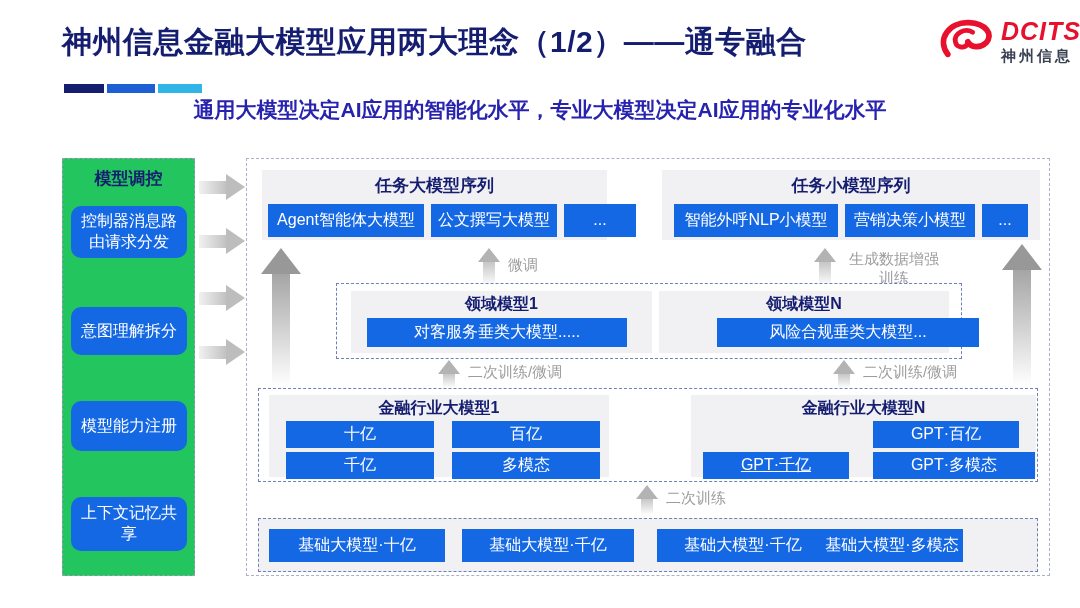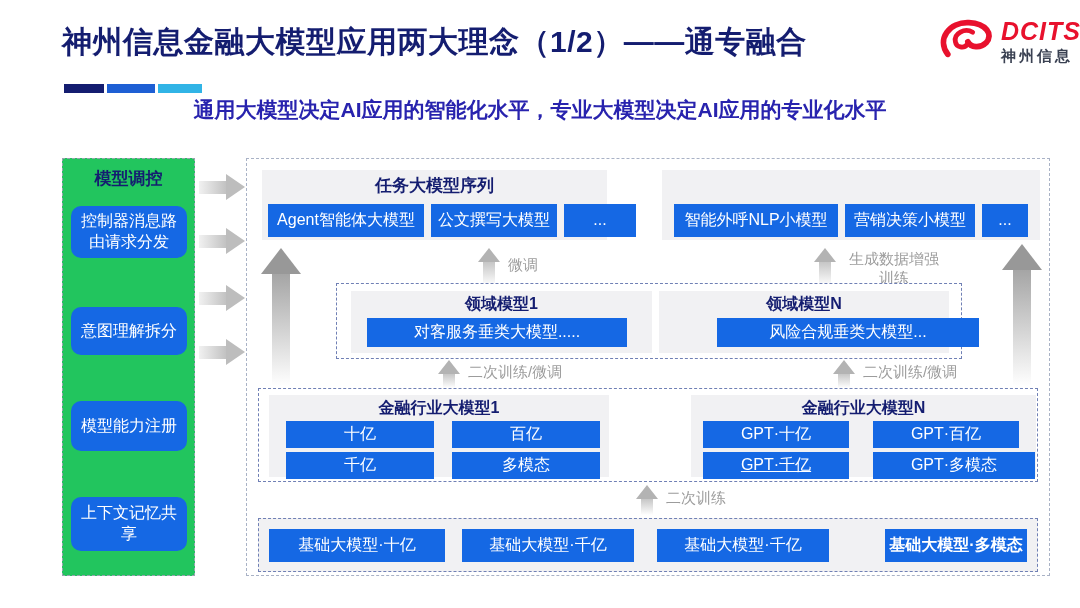--- a/index.html
+++ b/index.html
@@ -103,20 +103,21 @@
   <div class="outer"></div>
 
   <div class="gray-panel" style="left:262px;top:170px;width:345px;height:70px;">
     <div class="panel-title">任务大模型序列</div>
     <div class="blue-btn node" style="left:6px;top:34px;width:156px;height:33px;">Agent智能体大模型</div>
     <div class="blue-btn node" style="left:169px;top:34px;width:126px;height:33px;">公文撰写大模型</div>
     <div class="blue-btn node" style="left:302px;top:34px;width:72px;height:33px;">...</div>
   </div>
 
   <div class="gray-panel" style="left:662px;top:170px;width:378px;height:70px;">
+    <div class="panel-title">任务小模型序列</div>
     <div class="blue-btn node" style="left:12px;top:34px;width:164px;height:33px;">智能外呼NLP小模型</div>
     <div class="blue-btn node" style="left:183px;top:34px;width:130px;height:33px;">营销决策小模型</div>
     <div class="blue-btn node" style="left:320px;top:34px;width:46px;height:33px;">...</div>
   </div>
 
   <div class="v-arrow v-small" style="left:478px;top:248px;">
     <div class="head"></div>
       <div class="shaft"></div>
   </div>
   <div class="arrow-label" style="left:508px;top:256px;">微调</div>
@@ -155,38 +156,37 @@
   <div class="dashed-box" style="left:258px;top:388px;width:780px;height:94px;">
     <div class="gray-panel" style="left:10px;top:6px;width:340px;height:82px;">
       <div class="panel-title sm">金融行业大模型1</div>
       <div class="blue-btn node" style="left:17px;top:26px;width:148px;height:27px;">十亿</div>
       <div class="blue-btn node" style="left:183px;top:26px;width:148px;height:27px;">百亿</div>
       <div class="blue-btn node" style="left:17px;top:57px;width:148px;height:27px;">千亿</div>
       <div class="blue-btn node" style="left:183px;top:57px;width:148px;height:27px;">多模态</div>
     </div>
     <div class="gray-panel" style="left:432px;top:6px;width:345px;height:82px;">
       <div class="panel-title sm">金融行业大模型N</div>
-      <div class="blue-btn node" style="left:12px;top:26px;width:146px;height:27px;">GPT·十亿</div>
       <div class="blue-btn node" style="left:182px;top:26px;width:146px;height:27px;">GPT·百亿</div>
       <div class="blue-btn node" style="left:12px;top:57px;width:146px;height:27px;text-decoration:underline;">GPT·千亿</div>
       <div class="blue-btn node" style="left:182px;top:57px;width:162px;height:27px;">GPT·多模态</div>
     </div>
   </div>
 
   <div class="v-arrow v-small" style="left:636px;top:485px;">
     <div class="head"></div>
       <div class="shaft" style="height:16px;"></div>
   </div>
   <div class="arrow-label" style="left:666px;top:489px;">二次训练</div>
 
   <div class="dashed-box" style="left:258px;top:518px;width:780px;height:54px;background:#f1f1f3;">
     <div class="blue-btn node" style="left:10px;top:10px;width:176px;height:33px;">基础大模型·十亿</div>
     <div class="blue-btn node" style="left:203px;top:10px;width:172px;height:33px;">基础大模型·千亿</div>
     <div class="blue-btn node" style="left:398px;top:10px;width:172px;height:33px;">基础大模型·千亿</div>
-    <div class="blue-btn node" style="left:626px;top:10px;width:142px;height:33px;font-weight:bold;">基础大模型·多模态</div>
+    <div class="blue-btn node" style="left:562px;top:10px;width:142px;height:33px;">基础大模型·多模态</div>
   </div>
 
   <div class="v-arrow v-tall" style="left:261px;top:248px;">
     <div class="head"></div>
       <div class="shaft" style="height:112px;"></div>
   </div>
   <div class="v-arrow v-tall" style="left:1002px;top:244px;">
     <div class="head"></div>
       <div class="shaft" style="height:116px;"></div>
   </div>

